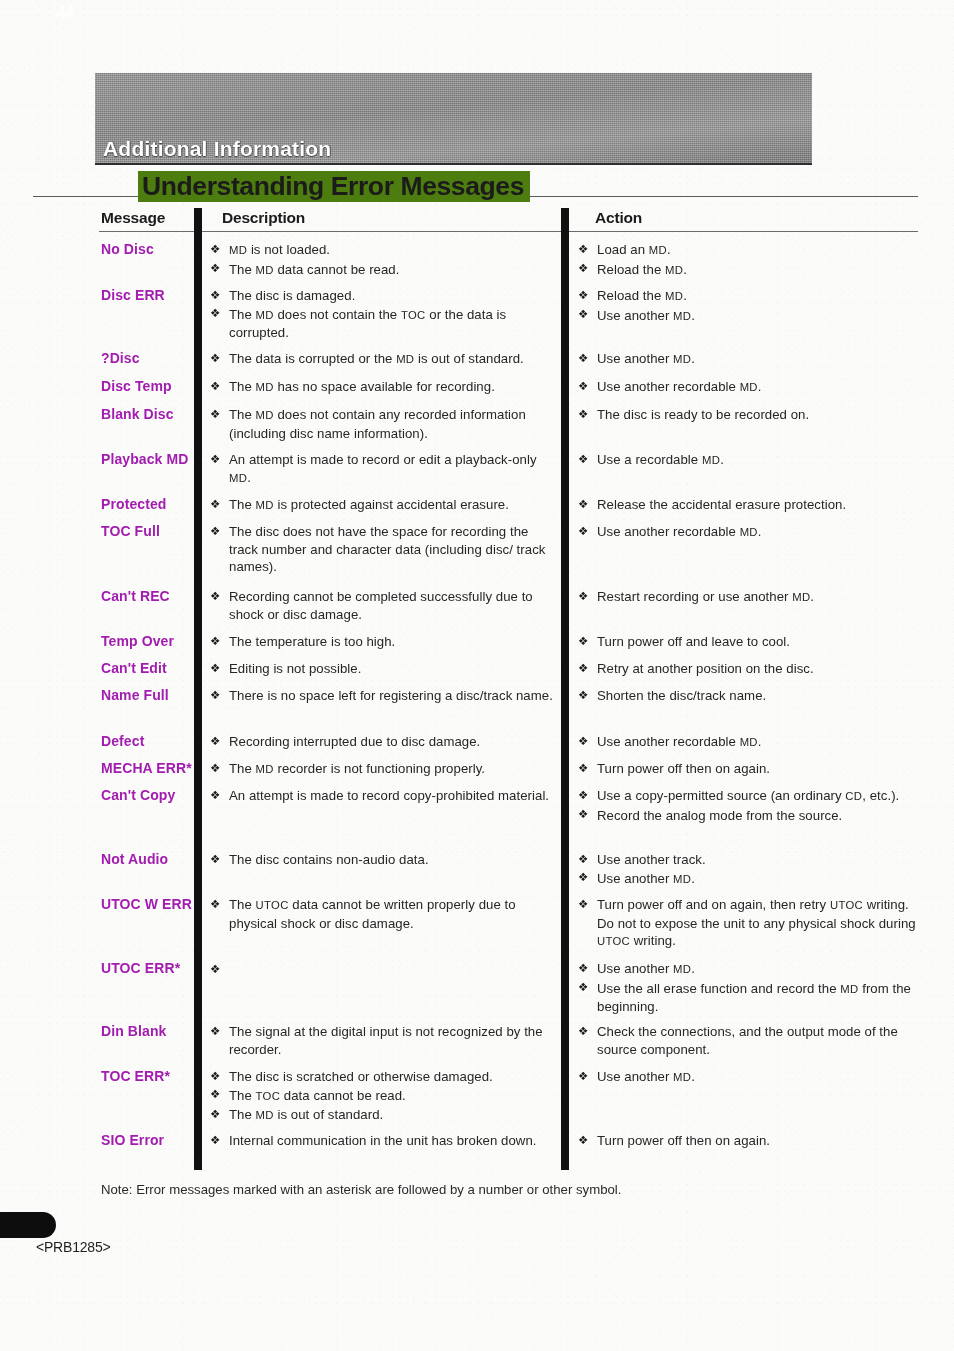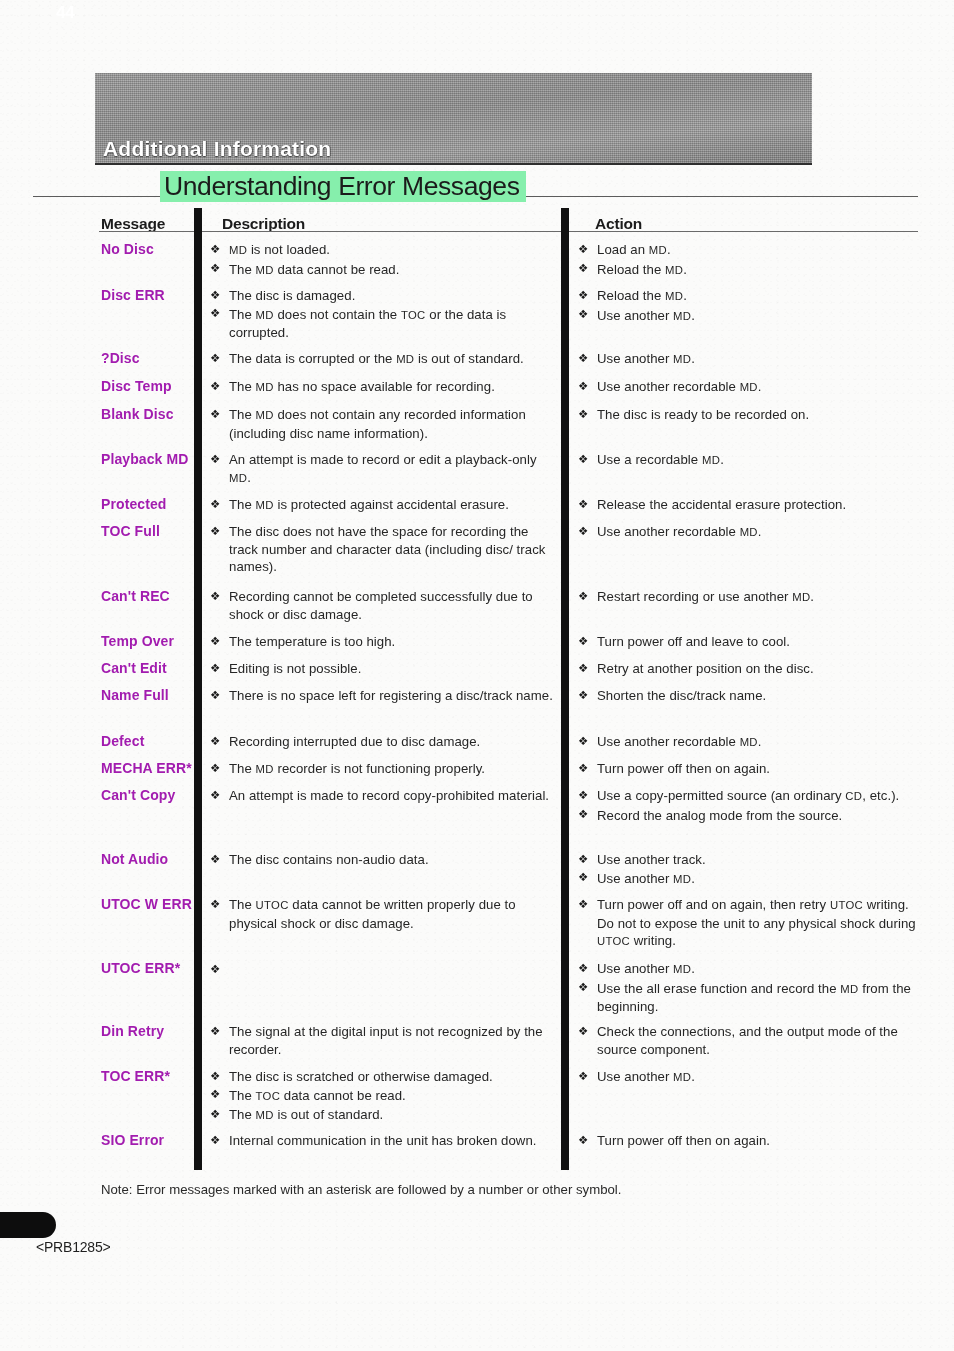--- a/index.html
+++ b/index.html
@@ -65,33 +65,32 @@
     top: 196px;
     width: 885px;
     height: 1px;
     background: #5c5c5c;
   }
   #page-title {
     position: absolute;
     left: 138px;
     top: 171px;
     font-size: 26.5px;
-    font-weight: normal;
+    font-weight: bold;
     letter-spacing: -.4px;
-    background: #86efac;
+    background: #4d7c0f;
     padding: 0 6px 0 4px;
     white-space: nowrap;
-    margin-left: 22px;
   }
 
   
   #colhead { position: absolute; left: 0; top: 209px; width: 954px; height: 26px; }
   .colhead-label {
     position: absolute;
-    top: 6px;
+    top: 0;
     font-size: 15.5px;
     font-weight: bold;
     letter-spacing: -.2px;
     white-space: nowrap;
   }
   #colhead-message { left: 101px; }
   #colhead-description { left: 222px; }
   #colhead-action { left: 595px; }
   #rule-head {
     position: absolute;
@@ -461,21 +460,21 @@
           </ul>
         </div>
         <div class="cell-action">
           <ul class="bullets">
             <li><span class="bullet-icon">❖</span><span>Use another <span class="sc">MD</span>.</span></li>
             <li><span class="bullet-icon">❖</span><span>Use the all erase function and record the <span class="sc">MD</span> from the beginning.</span></li>
           </ul>
         </div>
       </div>
       <div class="row" style="top: 787px;">
-        <div class="cell-message">Din Retry</div>
+        <div class="cell-message">Din Blank</div>
         <div class="cell-description">
           <ul class="bullets">
             <li><span class="bullet-icon">❖</span><span>The signal at the digital input is not recognized by the recorder.</span></li>
           </ul>
         </div>
         <div class="cell-action">
           <ul class="bullets">
             <li><span class="bullet-icon">❖</span><span>Check the connections, and the output mode of the source component.</span></li>
           </ul>
         </div>

